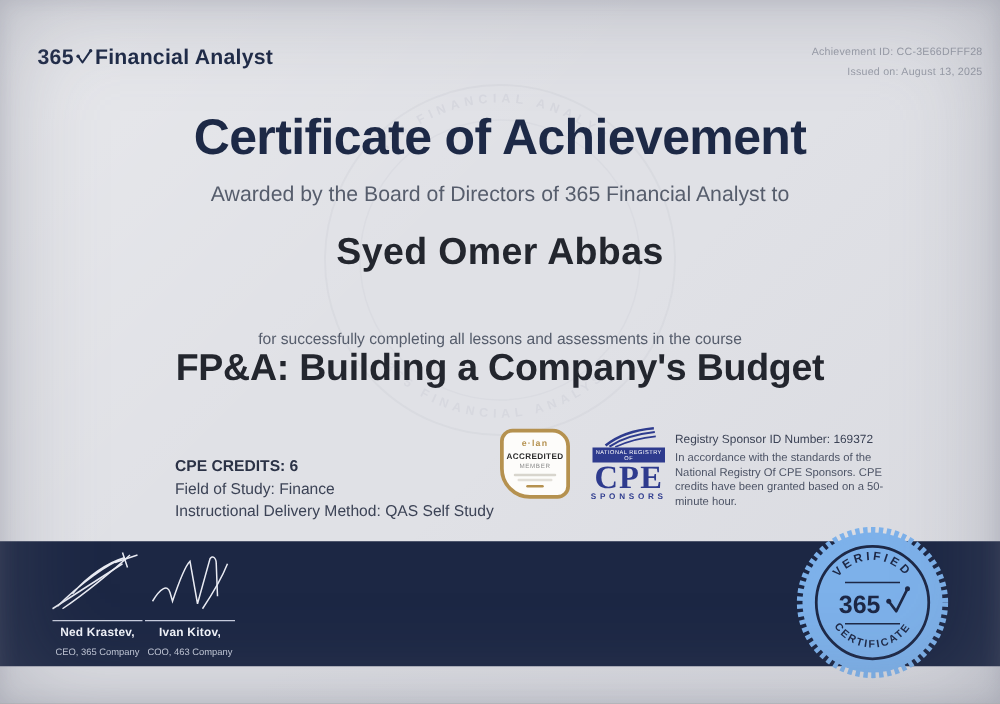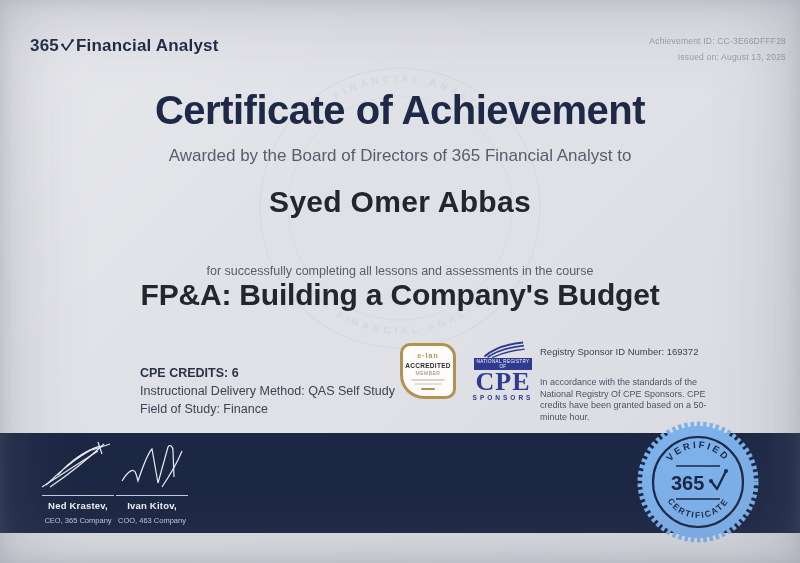--- a/index.html
+++ b/index.html
@@ -33,21 +33,21 @@
     color:#23262e; font-size:30px; font-weight:600; letter-spacing:.3px; }
   .completion { position:absolute; left:0; top:249px; width:100%; text-align:center; z-index:2;
     color:#565d6c; font-size:12.5px;margin-top:15px; }
   .course { position:absolute; left:0; top:278px; width:100%; text-align:center; z-index:2;
     color:#23262e; font-size:30px; font-weight:600; letter-spacing:-.2px; }
 
   
   .cpe-left { position:absolute; left:140px; top:347px; z-index:2; font-size:12.5px; line-height:18px; color:#3c4356;margin-top:17px; }
   .cpe-left .credits { font-weight:bold; color:#2b3246; }
   .cpe-right { position:absolute; left:540px; top:346px; width:208px; z-index:2; }
-  .cpe-right .reg-id { font-size:9.5px; color:#3c4356; margin-bottom:20px; }
+  .cpe-right .reg-id { font-size:9.5px; color:#3c4356; margin-bottom:4px; }
   .cpe-right .reg-note { font-size:9px; line-height:11.5px; color:#4c5365; width:170px; }
 
   
   .badge-gold { position:absolute; left:400px; top:343px; width:56px; height:56px; z-index:2;
     background:#fdfcfa; border:3px solid #b5914f; border-radius:10px 14px 10px 24px;
     display:flex; flex-direction:column; align-items:center; padding-top:6px; }
   .badge-gold .mini-logo { color:#b5914f; font-size:7px; font-weight:bold; letter-spacing:1px; line-height:7px; }
   .badge-gold .acc { font-size:6.5px; font-weight:800; color:#2b2b2b; letter-spacing:.3px; margin-top:3px; }
   .badge-gold .mem { font-size:5px; color:#8a8a8a; letter-spacing:.5px; margin-top:1px; }
   .badge-gold .bar { width:34px; height:2px; background:#d8d5cd; margin-top:3px; border-radius:1px; }
@@ -109,22 +109,22 @@
   </div>
 
   <div class="title">Certificate of Achievement</div>
   <div class="awarded">Awarded by the Board of Directors of 365 Financial Analyst to</div>
   <div class="recipient">Syed Omer Abbas</div>
   <div class="completion">for successfully completing all lessons and assessments in the course</div>
   <div class="course">FP&amp;A: Building a Company's Budget</div>
 
   <div class="cpe-left">
     <div class="credits">CPE CREDITS: 6</div>
+    <div>Field of Study: Finance</div>
     <div>Instructional Delivery Method: QAS Self Study</div>
-    <div>Field of Study: Finance</div>
   </div>
 
   <div class="badge-gold">
     <div class="mini-logo">e·lan</div>
     <div class="acc">ACCREDITED</div>
     <div class="mem">MEMBER</div>
     <div class="bar"></div>
     <div class="bar2"></div>
     <div class="goldline"></div>
   </div>

